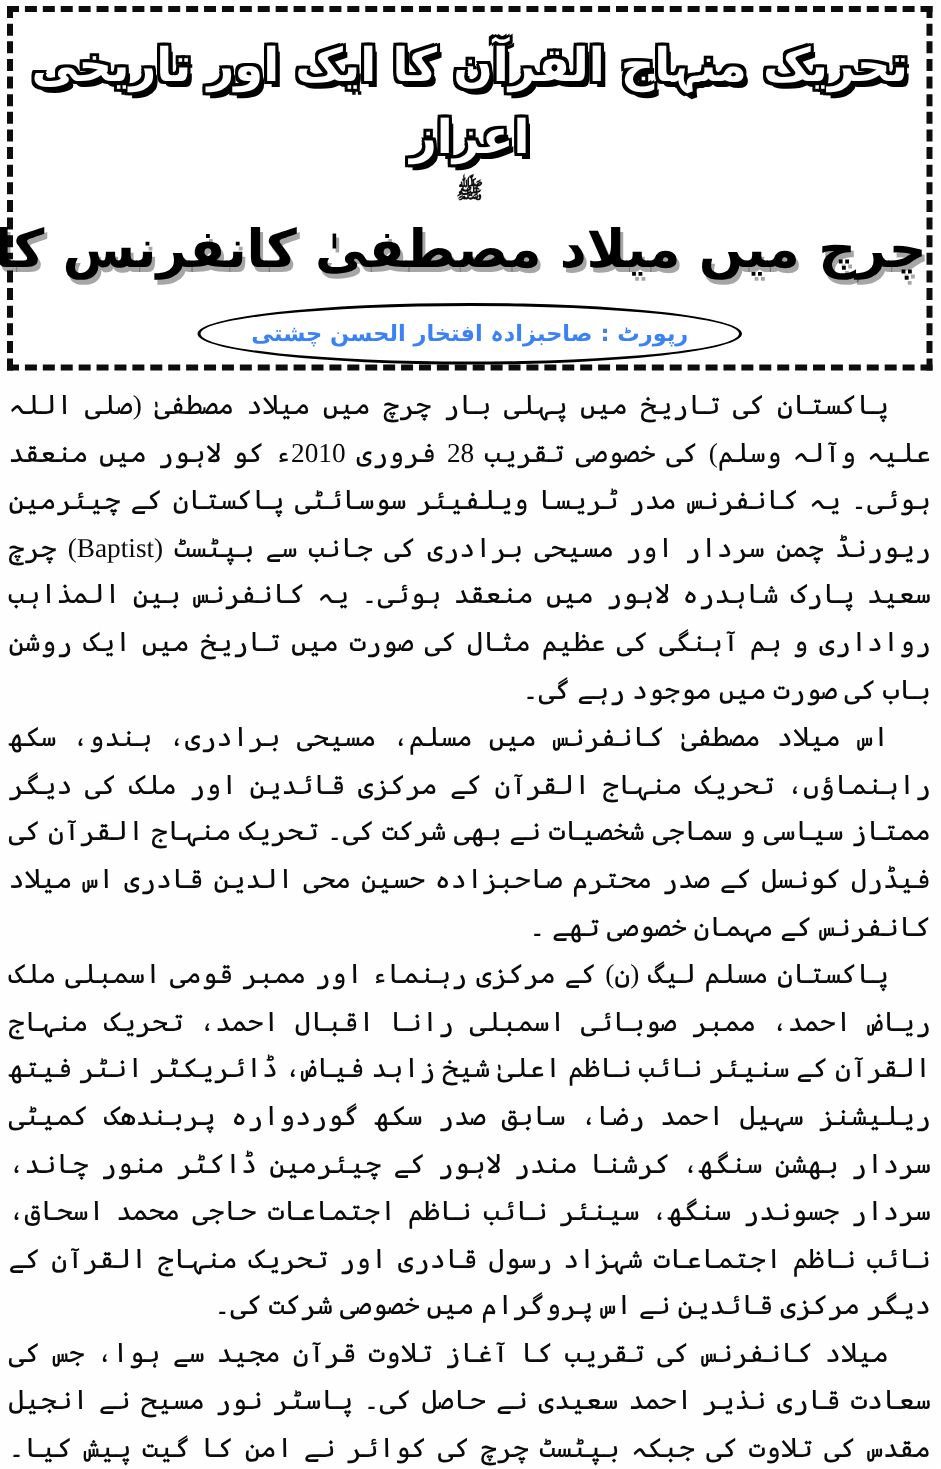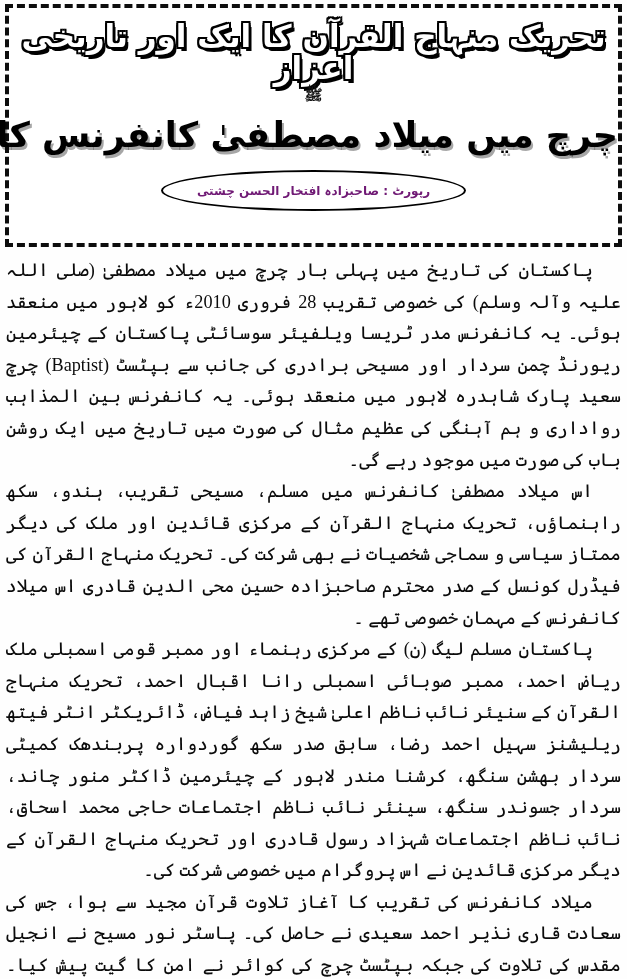--- a/index.html
+++ b/index.html
@@ -31,21 +31,21 @@
     font-size: 31px;
     font-weight: bold;
     letter-spacing: 1px;
     color: #ffffff;
     text-shadow:
       -2px -2px 0 #000, 2px -2px 0 #000,
       -2px 2px 0 #000, 2px 2px 0 #000,
       -2px 0 0 #000, 2px 0 0 #000,
       0 -2px 0 #000, 0 2px 0 #000,
       3px 4px 0 #000;
-    line-height: 32px;
+    line-height: 48px;
   }
   .salawat {
     font-size: 15px;
     font-weight: bold;
     color: #111;
     line-height: 18px;
     margin-top: 2px;
   }
   .main-headline {
     direction: rtl;
@@ -58,23 +58,23 @@
   }
   .byline-badge {
     display: inline-block;
     border: 2.5px solid #000;
     border-radius: 50%;
     padding: 8px 34px 10px 34px;
     margin-top: 4px;
     background: #fff;
   }
   .byline-text {
-    font-size: 12px;
+    font-size: 15px;
     font-weight: bold;
-    color: #701a75;
+    color: #3b82f6;
   }
   
   .article-body {
     position: absolute;
     top: 255px;
     right: 6px;
     width: 615px;
     direction: rtl;
     text-align: justify;
     font-size: 18.2px;
@@ -96,19 +96,19 @@
     <div class="kicker">تحریک منہاج القرآن کا ایک اور تاریخی اعزاز</div>
     <div class="salawat">ﷺ</div>
     <div class="main-headline">چرچ میں میلاد مصطفیٰ کانفرنس کا انعقاد</div>
     <div class="byline-badge">
       <span class="byline-text">رپورٹ : صاحبزادہ افتخار الحسن چشتی</span>
     </div>
   </div>
 
   <div class="article-body">
     <p>پاکستان کی تاریخ میں پہلی بار چرچ میں میلاد مصطفیٰ (صلی اللہ علیہ وآلہ وسلم) کی خصوصی تقریب 28 فروری 2010ء کو لاہور میں منعقد ہوئی۔ یہ کانفرنس مدر ٹریسا ویلفیئر سوسائٹی پاکستان کے چیئرمین ریورنڈ چمن سردار اور مسیحی برادری کی جانب سے بپٹسٹ (Baptist) چرچ سعید پارک شاہدرہ لاہور میں منعقد ہوئی۔ یہ کانفرنس بین المذاہب رواداری و ہم آہنگی کی عظیم مثال کی صورت میں تاریخ میں ایک روشن باب کی صورت میں موجود رہے گی۔</p>
-    <p>اس میلاد مصطفیٰ کانفرنس میں مسلم، مسیحی تقریب، ہندو، سکھ راہنماؤں، تحریک منہاج القرآن کے مرکزی قائدین اور ملک کی دیگر ممتاز سیاسی و سماجی شخصیات نے بھی شرکت کی۔ تحریک منہاج القرآن کی فیڈرل کونسل کے صدر محترم صاحبزادہ حسین محی الدین قادری اس میلاد کانفرنس کے مہمان خصوصی تھے ۔</p>
+    <p>اس میلاد مصطفیٰ کانفرنس میں مسلم، مسیحی برادری، ہندو، سکھ راہنماؤں، تحریک منہاج القرآن کے مرکزی قائدین اور ملک کی دیگر ممتاز سیاسی و سماجی شخصیات نے بھی شرکت کی۔ تحریک منہاج القرآن کی فیڈرل کونسل کے صدر محترم صاحبزادہ حسین محی الدین قادری اس میلاد کانفرنس کے مہمان خصوصی تھے ۔</p>
     <p>پاکستان مسلم لیگ (ن) کے مرکزی رہنماء اور ممبر قومی اسمبلی ملک ریاض احمد، ممبر صوبائی اسمبلی رانا اقبال احمد، تحریک منہاج القرآن کے سنیئر نائب ناظم اعلیٰ شیخ زاہد فیاض، ڈائریکٹر انٹر فیتھ ریلیشنز سہیل احمد رضا، سابق صدر سکھ گوردوارہ پربندھک کمیٹی سردار بھشن سنگھ، کرشنا مندر لاہور کے چیئرمین ڈاکٹر منور چاند، سردار جسوندر سنگھ، سینئر نائب ناظم اجتماعات حاجی محمد اسحاق، نائب ناظم اجتماعات شہزاد رسول قادری اور تحریک منہاج القرآن کے دیگر مرکزی قائدین نے اس پروگرام میں خصوصی شرکت کی۔</p>
     <p>میلاد کانفرنس کی تقریب کا آغاز تلاوت قرآن مجید سے ہوا، جس کی سعادت قاری نذیر احمد سعیدی نے حاصل کی۔ پاسٹر نور مسیح نے انجیل مقدس کی تلاوت کی جبکہ بپٹسٹ چرچ کی کوائر نے امن کا گیت پیش کیا۔ راقم نے شیخ الاسلام ڈاکٹر محمد طاہرالقادری کا نعتیہ کلام " تیرے ہوتے جنم لیا ہوتا پھر کبھی تو تجھے ملا ہوتا" پیش کیا۔ قاری امجد علی بلالی برادران اور شہزاد عاشق برادران نے دف کے ساتھ گلہائے عقیدت بحضور سرور کونین صلی اللہ علیہ وآلہ وسلم ''طلع البدر علینا'' پڑھ کر چرچ کے در و دیوار کو آقا علیہ الصلوٰۃ والسلام کی مدحت سے منور کر دیا۔</p>
 
   </div>
 
 </div>
 
 </body></html>

